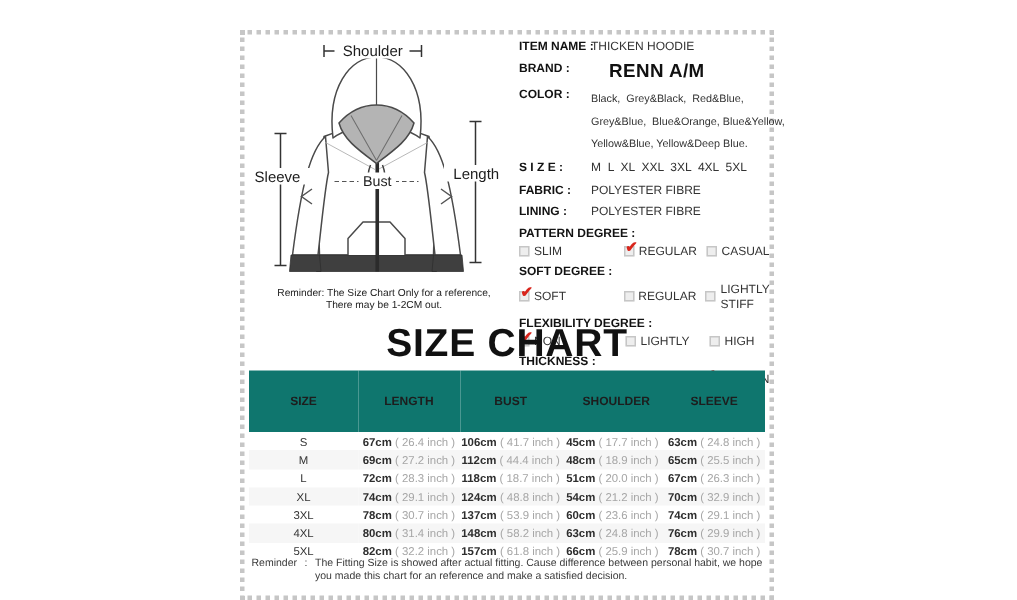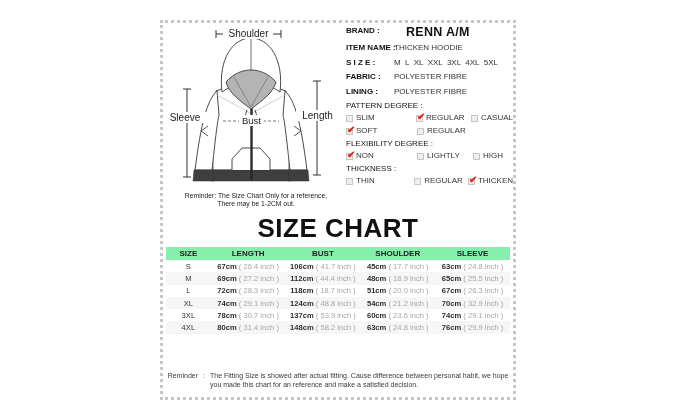--- a/index.html
+++ b/index.html
@@ -21,42 +21,42 @@
   }
   
   .specs { position:absolute; left:183px; top:3px; width:167px; }
   .spec-row { position:relative; padding-left:48px; font-size:8px; line-height:10px; margin-bottom:4.5px; }
   .spec-label { position:absolute; left:0; top:0; font-weight:bold; color:#121212; white-space:pre; }
   .spec-value { color:#333; white-space:pre-wrap; }
   .brand-row { margin-bottom:4px; }
   .brand-row .spec-value { display:inline-block; font-size:12.5px; line-height:13px; font-weight:bold; color:#111; letter-spacing:.3px; padding-left:12px; }
   .color-line { font-size:7.2px; line-height:15px; color:#333; white-space:pre; }
   .opt-group { margin-top:2px; margin-bottom:3px; }
-  .group-label { position:static; display:block; font-weight:normal; font-size:8px; line-height:10px; color:#121212; }
+  .group-label { position:static; display:block; font-weight:bold; font-size:8px; line-height:10px; color:#121212; }
   .opt-row { display:flex; margin-top:2px; line-height:10px; }
   .option { display:flex; align-items:center; font-size:8px; color:#333; }
   .option.c0 { width:71px;align-items:center; } .option.c1 { width:56px; } .option.c2 { flex:1; }
   .cbox {
     position:relative; width:7px; height:7px; box-sizing:border-box; flex:0 0 7px;
     background:#eeeeee; border:1px solid #c6c6c6; margin-right:3px; top:0;
   }
   .ck {
     position:absolute; left:0px; top:-4px; font-size:10px; line-height:1;
     font-weight:bold; color:#d9251c;
   }
   
   .chart-title {
     position:absolute; top:190px; left:0; right:0; text-align:center;
     font-size:26px; font-weight:bold; letter-spacing:.5px; color:#111;
   }
   .table-wrap { position:absolute; top:224px; left:3px; right:3px; }
   table { width:100%; border-collapse:collapse; table-layout:fixed; }
   th {
-    background:#86efac; font-size:8px; font-weight:bold; color:#1d1d1d;
-    height:13px; padding:0; 
+    background:#0f766e; font-size:8px; font-weight:bold; color:#1d1d1d;
+    height:13px; padding:14px; 
   }
   th:first-child { width:13%; }
   td { font-size:7.6px; color:#333; height:12.3px; padding:0; text-align:center; white-space:nowrap; }
   tbody tr:nth-child(even) { background:#f6f6f6; }
   .cm { font-weight:bold; color:#2e2e2e; }
   .in { color:#a6a6a6; }
   
   .bottom-note {
     position:absolute; top:349px; left:0; right:0;
     display:flex; justify-content:center; font-size:7px; line-height:8.6px; color:#3a3a3a;
@@ -122,27 +122,33 @@
         <text class="svgt" x="88.5" y="99" font-size="9.5" text-anchor="middle">Bust</text>
       </g>
     </svg>
     <div class="diagram-note">
       <div>Reminder: The Size Chart Only for a reference,</div>
       <div>There may be 1-2CM out.</div>
     </div>
   </div>
 
   <div class="specs">
+    <div class="spec-row">
+      <span class="spec-label">ITEM NAME :</span>
+      <span class="spec-value">THICKEN HOODIE</span>
+    </div>
     <div class="spec-row brand-row">
       <span class="spec-label">BRAND :</span>
       <span class="spec-value">RENN A/M</span>
     </div>
     <div class="spec-row">
-      <span class="spec-label">ITEM NAME :</span>
-      <span class="spec-value">THICKEN HOODIE</span>
+      <span class="spec-label">COLOR :</span>
+      <div class="color-line">Black,  Grey&amp;Black,  Red&amp;Blue,</div>
+      <div class="color-line">Grey&amp;Blue,  Blue&amp;Orange, Blue&amp;Yellow,</div>
+      <div class="color-line">Yellow&amp;Blue, Yellow&amp;Deep Blue.</div>
     </div>
     <div class="spec-row">
       <span class="spec-label">S I Z E :</span>
       <span class="spec-value">M  L  XL  XXL  3XL  4XL  5XL</span>
     </div>
     <div class="spec-row">
       <span class="spec-label">FABRIC :</span>
       <span class="spec-value">POLYESTER FIBRE</span>
     </div>
     <div class="spec-row">
@@ -163,30 +169,35 @@
               </span>
               <span class="olab">REGULAR</span>
             </span>
             <span class="option c2">
               <span class="cbox"></span>
               <span class="olab">CASUAL</span>
             </span>
           </div>
         </div>
         <div class="opt-group">
+          <div class="group-label">SOFT DEGREE :</div>
           <div class="opt-row">
             <span class="option c0">
               <span class="cbox">
                 <span class="ck">✔</span>
               </span>
               <span class="olab">SOFT</span>
             </span>
             <span class="option c1">
               <span class="cbox"></span>
               <span class="olab">REGULAR</span>
+            </span>
+            <span class="option c2">
+              <span class="cbox"></span>
+              <span class="olab">LIGHTLY STIFF</span>
             </span>
           </div>
         </div>
         <div class="opt-group">
           <div class="group-label">FLEXIBILITY DEGREE :</div>
           <div class="opt-row">
             <span class="option c0">
               <span class="cbox">
                 <span class="ck">✔</span>
               </span>
@@ -273,20 +284,27 @@
             <td><span class="cm">60cm</span><span class="in"> ( 23.6 inch )</span></td>
             <td><span class="cm">74cm</span><span class="in"> ( 29.1 inch )</span></td>
           </tr>
           <tr>
             <td>4XL</td>
             <td><span class="cm">80cm</span><span class="in"> ( 31.4 inch )</span></td>
             <td><span class="cm">148cm</span><span class="in"> ( 58.2 inch )</span></td>
             <td><span class="cm">63cm</span><span class="in"> ( 24.8 inch )</span></td>
             <td><span class="cm">76cm</span><span class="in"> ( 29.9 inch )</span></td>
           </tr>
+          <tr>
+            <td>5XL</td>
+            <td><span class="cm">82cm</span><span class="in"> ( 32.2 inch )</span></td>
+            <td><span class="cm">157cm</span><span class="in"> ( 61.8 inch )</span></td>
+            <td><span class="cm">66cm</span><span class="in"> ( 25.9 inch )</span></td>
+            <td><span class="cm">78cm</span><span class="in"> ( 30.7 inch )</span></td>
+          </tr>
         </tbody>
     </table>
   </div>
 
   <div class="bottom-note">
     <span class="nlabel">Reminder</span>
     <span class="nsep">:</span>
     <div class="note-lines">
       <div>The Fitting Size is showed after actual fitting. Cause difference between personal habit, we hope</div>
       <div>you made this chart for an reference and make a satisfied decision.</div>

